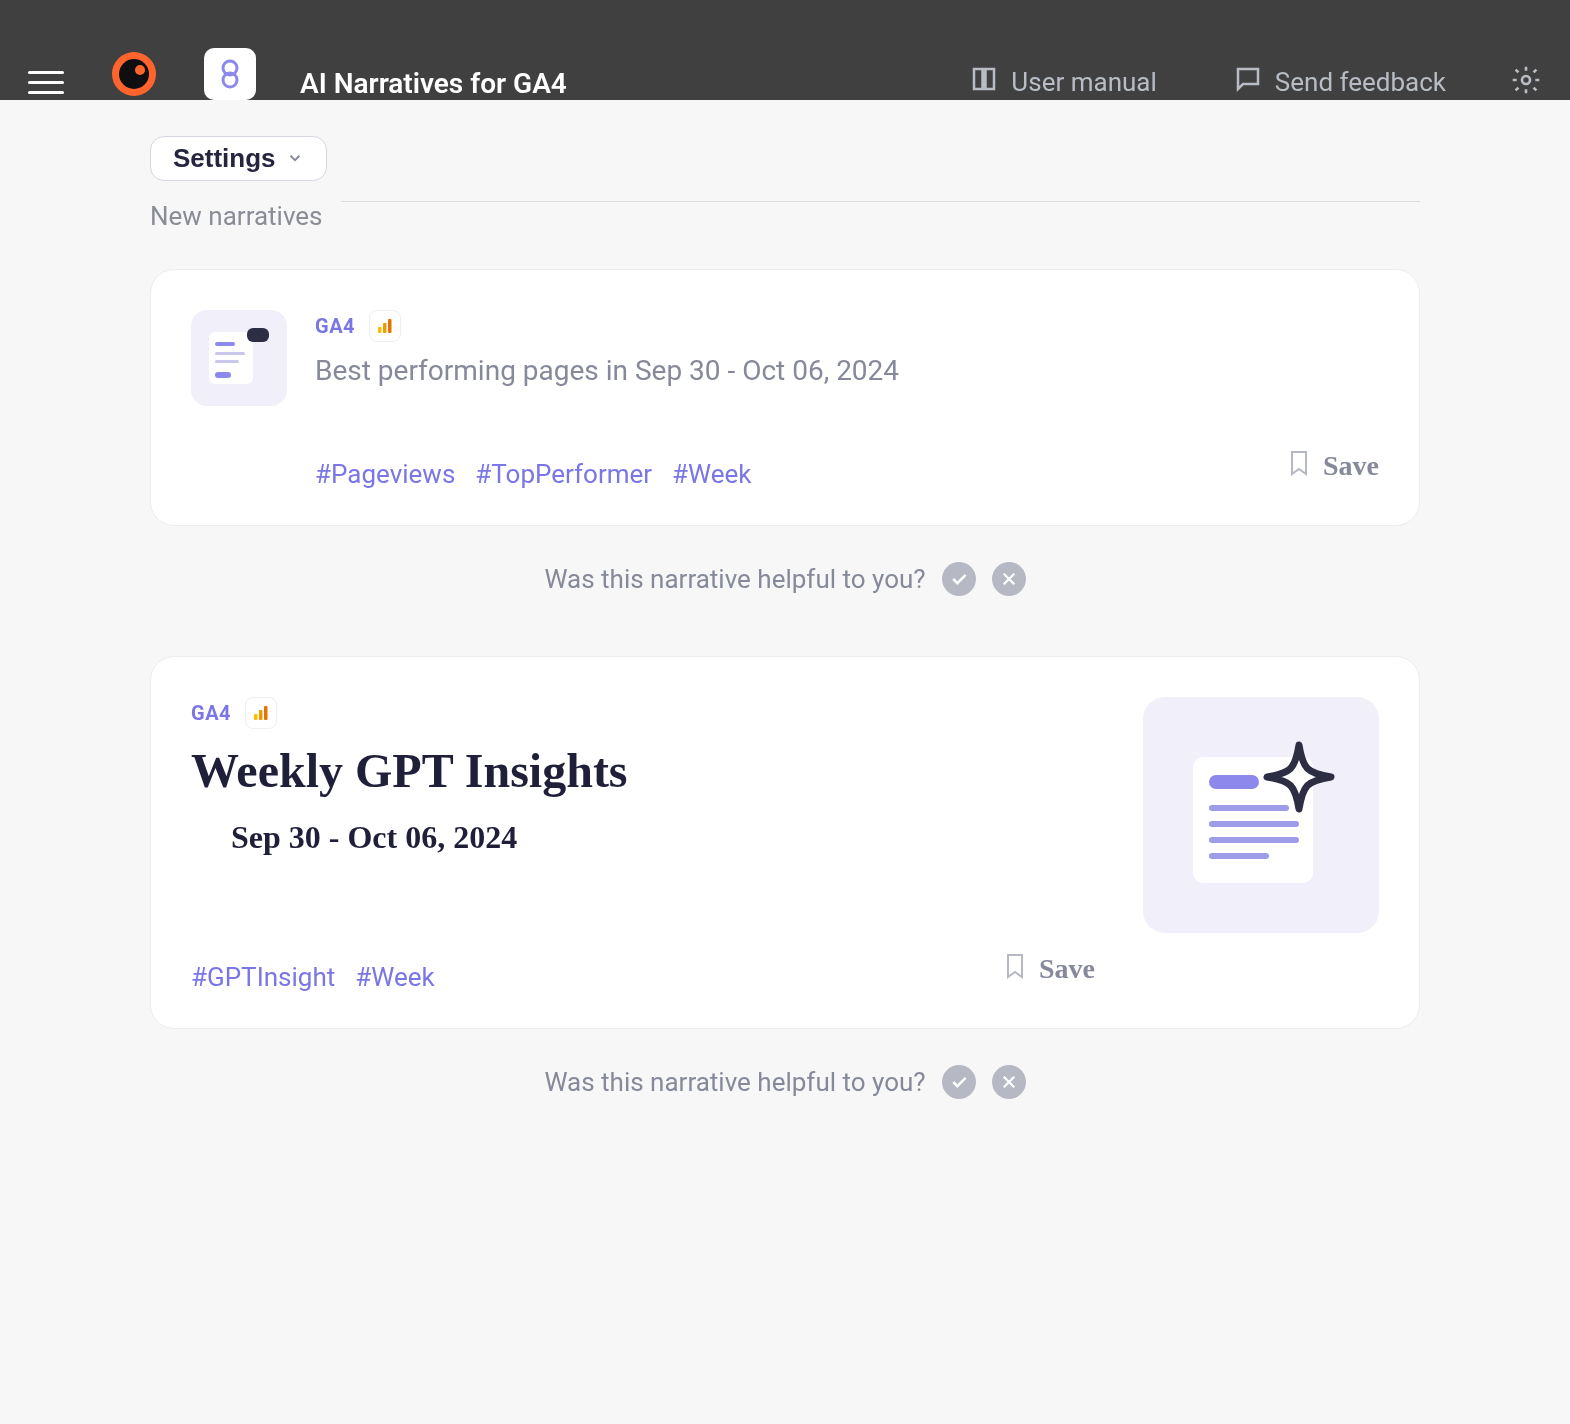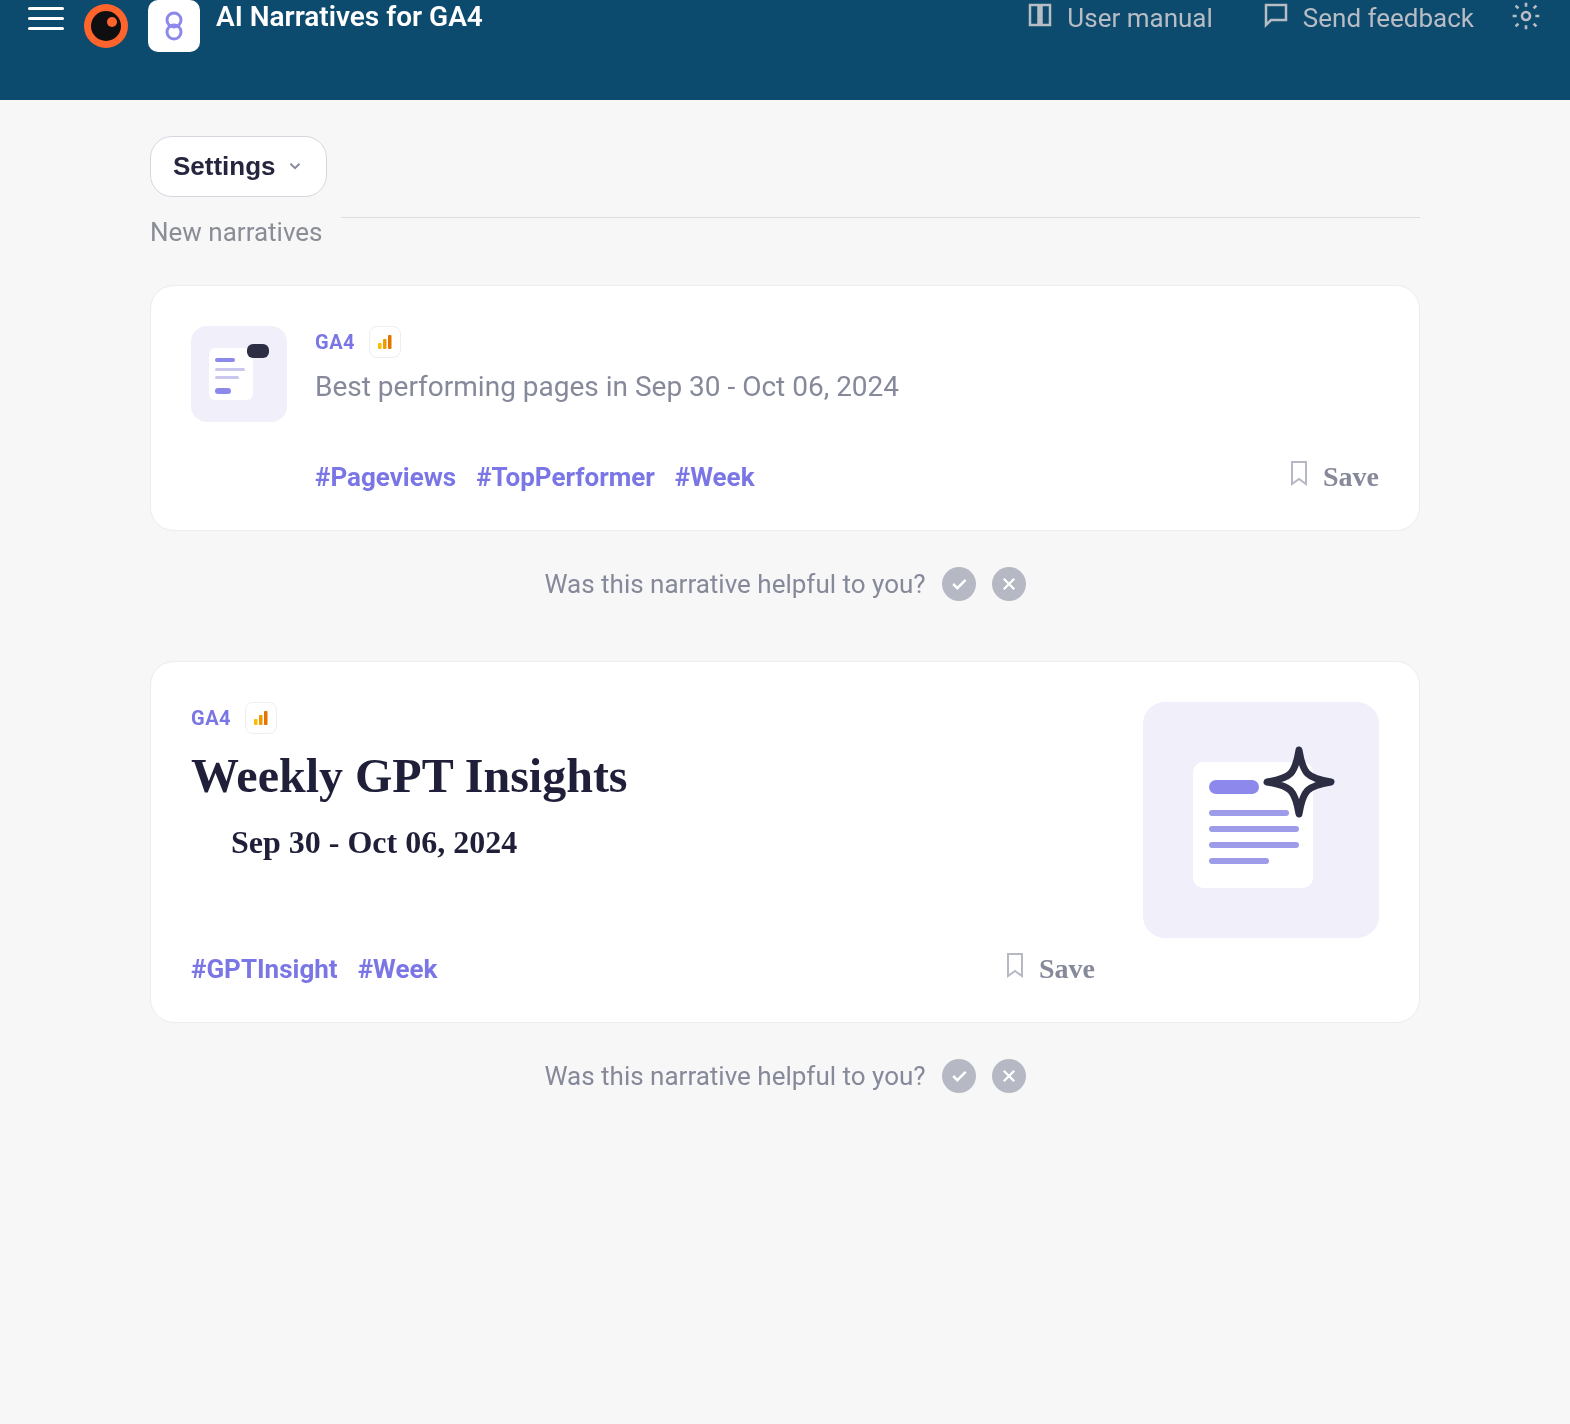--- a/index.html
+++ b/index.html
@@ -5,26 +5,26 @@
   * { box-sizing: border-box; margin: 0; padding: 0; }
   body {
     font-family: -apple-system, BlinkMacSystemFont, "Segoe UI", Roboto, Helvetica, Arial, sans-serif;
     background: #f7f7f8;
     color: #1b1b2f;
     width: 1570px;
   }
 
   
   .header {
-    background: #0c4a6e;
+    background: #404040;
     height: 100px;
     display: flex;
-    align-items: flex-start;
+    align-items: flex-end;
     padding: 0 28px;
-    gap: 16px;
+    gap: 44px;
     color: #fff;
   }
   .hamburger {
     width: 36px; height: 36px;
     display: flex; flex-direction: column; justify-content: center; gap: 7px;
     cursor: pointer;
   }
   .hamburger span {
     display: block; height: 3px; background: #fff; border-radius: 2px;
   }
@@ -60,22 +60,22 @@
   }
   .page-title {
     font-family: Georgia, "Times New Roman", serif;
     font-size: 58px;
     font-weight: 700;
     color: #25253f;
   }
   .settings-btn {
     background: #fff;
     border: 1px solid #d5d7de;
-    border-radius: 22px;
-    padding: 14px 22px;
+    border-radius: 14px;
+    padding: 6px 22px;
     font-size: 26px;
     font-weight: 600;
     color: #25253f;
     display: flex; align-items: center; gap: 10px;
     cursor: pointer;
   }
   .section-label-row {
     display: flex; align-items: flex-start; gap: 18px;
     margin-bottom: 38px;
   }
@@ -145,22 +145,23 @@
     margin-bottom: 90px;
     margin-left: 40px;
   }
   .card-footer {
     display: flex; align-items: center; justify-content: space-between;
   }
   .tag-list { display: flex; gap: 20px; flex-wrap: wrap; }
   .tag {
     color: #7a76e6;
     font-size: 26px;
-    font-weight: 700;
-    cursor: pointer;
+    font-weight: 400;
+    cursor: pointer;
+    margin-top: 16px;
   }
   .save-btn {
     display: flex; align-items: center; gap: 12px;
     color: #86899a;
     font-family: Georgia, "Times New Roman", serif;
     font-size: 28px;
     font-weight: 600;
     cursor: pointer;
   }
 

